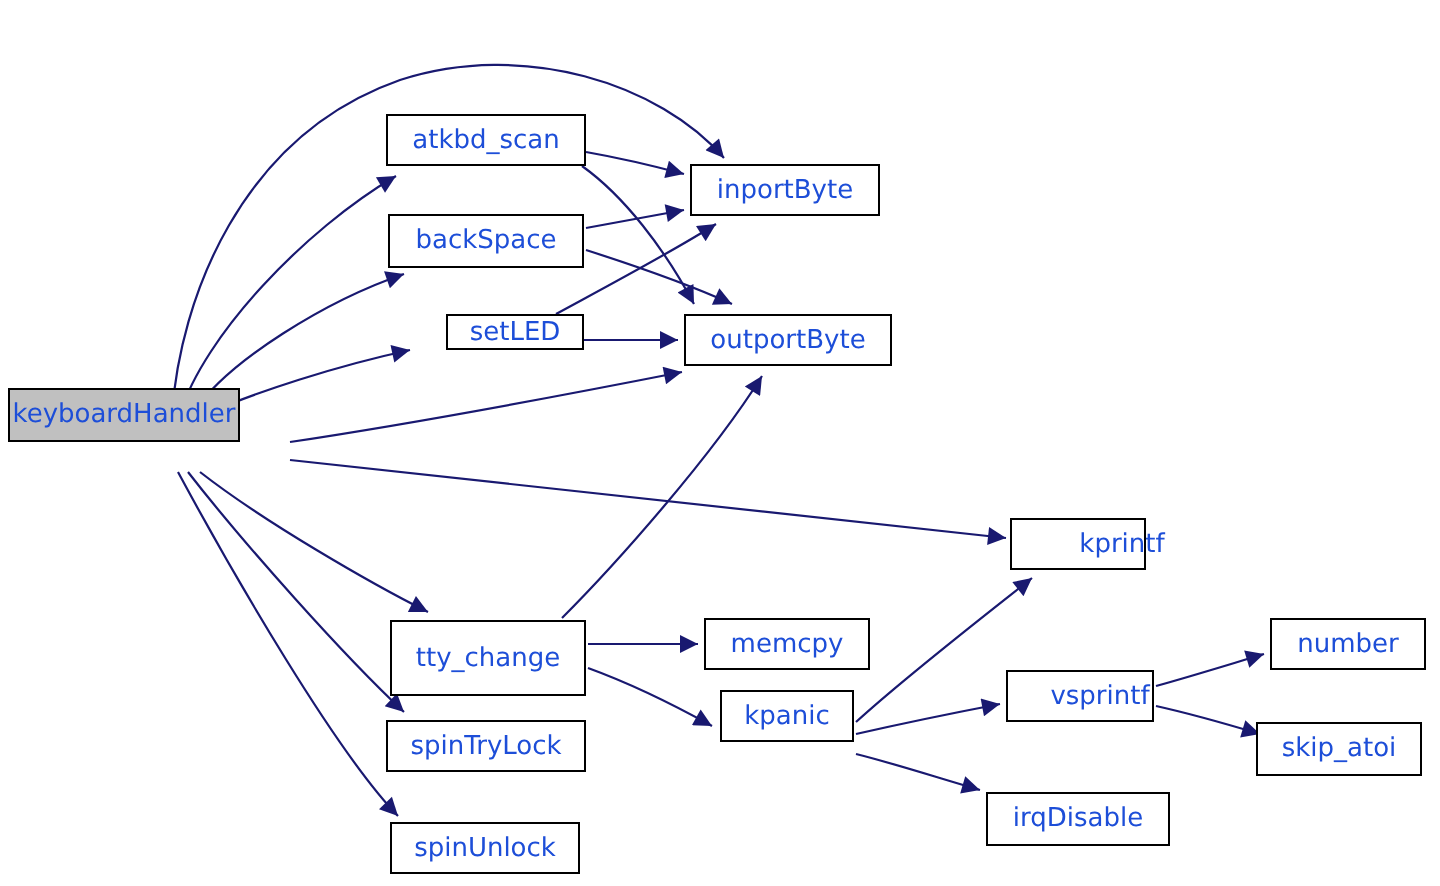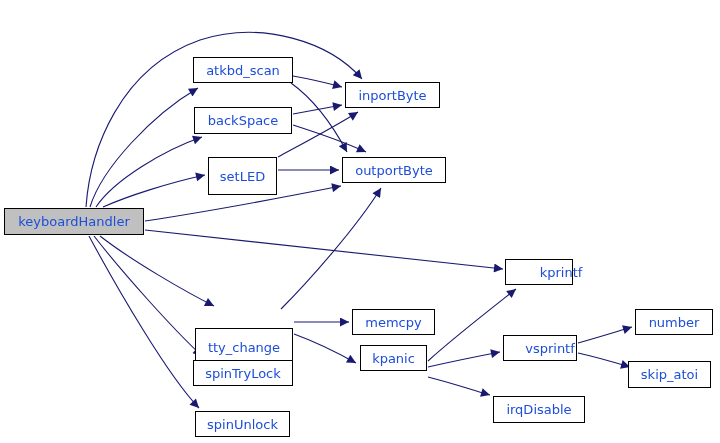--- a/index.html
+++ b/index.html
@@ -65,28 +65,28 @@
       <path class="edge" d="M 294 322 L 349 322" stroke="#191970" marker-end="url(#arrow)"></path>
       <path class="edge" d="M 281 309 C 308 282 356 228 381 188" stroke="#191970" marker-end="url(#arrow)"></path>
       <path class="edge" d="M 294 334 C 316 342 338 353 356 363" stroke="#191970" marker-end="url(#arrow)"></path>
       <path class="edge" d="M 428 361 C 452 339 492 308 516 289" stroke="#191970" marker-end="url(#arrow)"></path>
       <path class="edge" d="M 428 367 C 450 362 474 357 500 352" stroke="#191970" marker-end="url(#arrow)"></path>
       <path class="edge" d="M 428 377 C 448 382 466 388 490 395" stroke="#191970" marker-end="url(#arrow)"></path>
       <path class="edge" d="M 578 343 C 596 338 612 333 632 327" stroke="#191970" marker-end="url(#arrow)"></path>
       <path class="edge" d="M 578 353 C 596 357 610 361 630 367" stroke="#191970" marker-end="url(#arrow)"></path>
     </svg>
   <div id="node-layer">
-      <div class="node highlight" style="left: 4px; top: 208px; width: 140px; height: 27px;">keyboardHandler</div>
+      <div class="node highlight" style="left: 4px; top: 194px; width: 116px; height: 27px;">keyboardHandler</div>
       <div class="node" style="left: 193px; top: 57px; width: 100px; height: 26px;">atkbd_scan</div>
       <div class="node" style="left: 194px; top: 107px; width: 98px; height: 27px;">backSpace</div>
-      <div class="node" style="left: 208px; top: 157px; width: 69px; height: 38px;">setLED</div>
+      <div class="node" style="left: 223px; top: 157px; width: 69px; height: 18px;">setLED</div>
       <div class="node" style="left: 345px; top: 82px; width: 95px; height: 26px;">inportByte</div>
       <div class="node" style="left: 342px; top: 157px; width: 104px; height: 26px;">outportByte</div>
       <div class="node" style="left: 505px; top: 259px; width: 68px; height: 26px; padding-left: 44px;">kprintf</div>
-      <div class="node" style="left: 195px; top: 310px; width: 98px; height: 38px; margin-top: 18px;">tty_change</div>
+      <div class="node" style="left: 195px; top: 310px; width: 98px; height: 38px;">tty_change</div>
       <div class="node" style="left: 352px; top: 309px; width: 83px; height: 26px;">memcpy</div>
       <div class="node" style="left: 193px; top: 360px; width: 100px; height: 26px;">spinTryLock</div>
       <div class="node" style="left: 195px; top: 411px; width: 95px; height: 26px;">spinUnlock</div>
       <div class="node" style="left: 360px; top: 345px; width: 67px; height: 26px;">kpanic</div>
       <div class="node" style="left: 503px; top: 335px; width: 74px; height: 26px; padding-left: 20px;">vsprintf</div>
       <div class="node" style="left: 493px; top: 396px; width: 92px; height: 27px;">irqDisable</div>
       <div class="node" style="left: 635px; top: 309px; width: 78px; height: 26px;">number</div>
       <div class="node" style="left: 628px; top: 361px; width: 83px; height: 27px;">skip_atoi</div>
     </div>
 </div>

